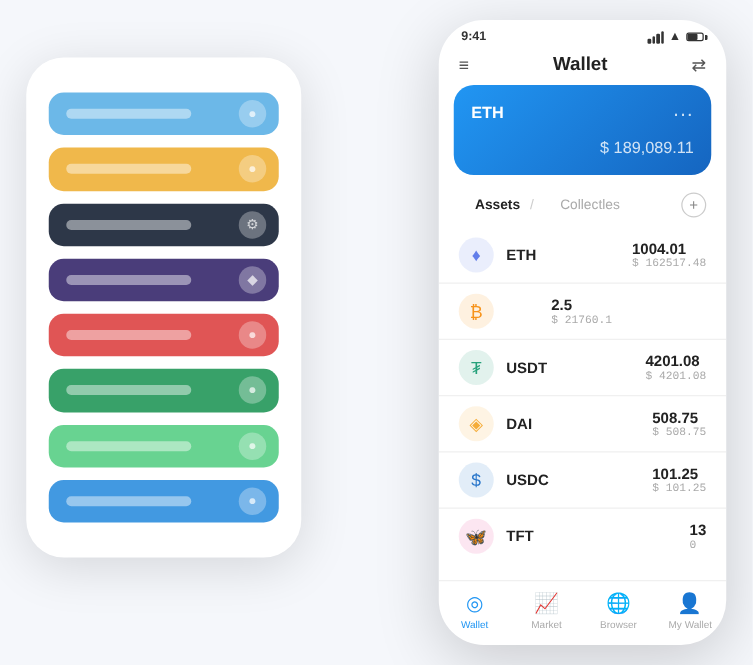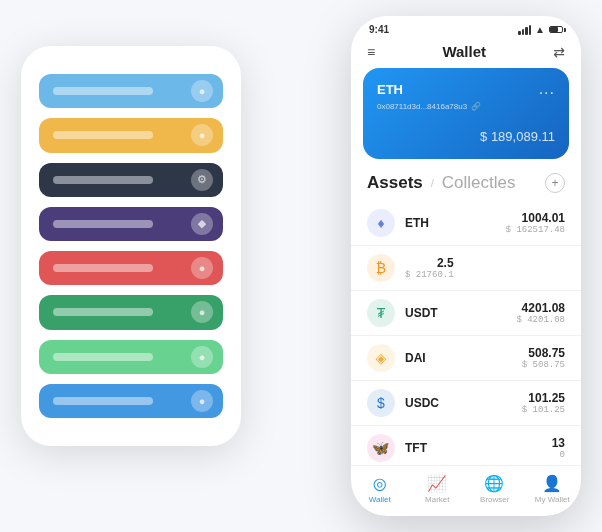--- a/index.html
+++ b/index.html
@@ -197,24 +197,25 @@
       align-items: center;
       justify-content: space-between;
       padding: 4px 16px 8px;
     }
     .assets-tabs {
       display: flex;
       gap: 8px;
       align-items: center;
     }
     .assets-tab {
-      font-size: 17px;
+      font-size: 11px;
       color: #222;
       font-weight: 600;
       cursor: pointer;
+      margin-left: 13px;
     }
     .assets-tab.inactive {
       color: #aaa;
       font-weight: 400;
     }
     .assets-divider {
       color: #ccc;
       font-size: 11px;
     }
     .assets-add {
@@ -252,21 +253,21 @@
       font-size: 14px;
       flex-shrink: 0;
     }
     .asset-name {
       font-size: 12px;
       font-weight: 600;
       color: #222;
       flex: 1;
     }
     .asset-amounts {
-      text-align: right;
+      margin-left: 36px;
     }
     .asset-amount-primary {
       font-size: 12px;
       font-weight: 600;
       color: #222;
     }
     .asset-amount-secondary {
       font-size: 9px;
       color: #aaa;
       font-family: Liberation Mono, monospace;
@@ -362,24 +363,20 @@
       <span class="header-menu-icon">≡</span>
       <span class="header-title">Wallet</span>
       <span class="header-scan-icon">⇄</span>
     </div>
 
     <div class="eth-card">
       <div class="eth-card-header">
         <span class="eth-card-title">ETH</span>
         <span class="eth-card-dots">...</span>
       </div>
-      <div class="eth-card-address">
-        <span>0x08711d3d...8416a78u3</span>
-        <span>🔗</span>
-      </div>
       <div class="eth-card-amount">
         <span>$ </span><span>189,089.11</span>
       </div>
     </div>
 
     <div class="assets-header">
       <div class="assets-tabs">
         <span class="assets-tab">Assets</span>
         <span class="assets-divider">/</span>
         <span class="assets-tab inactive">Collectles</span>

